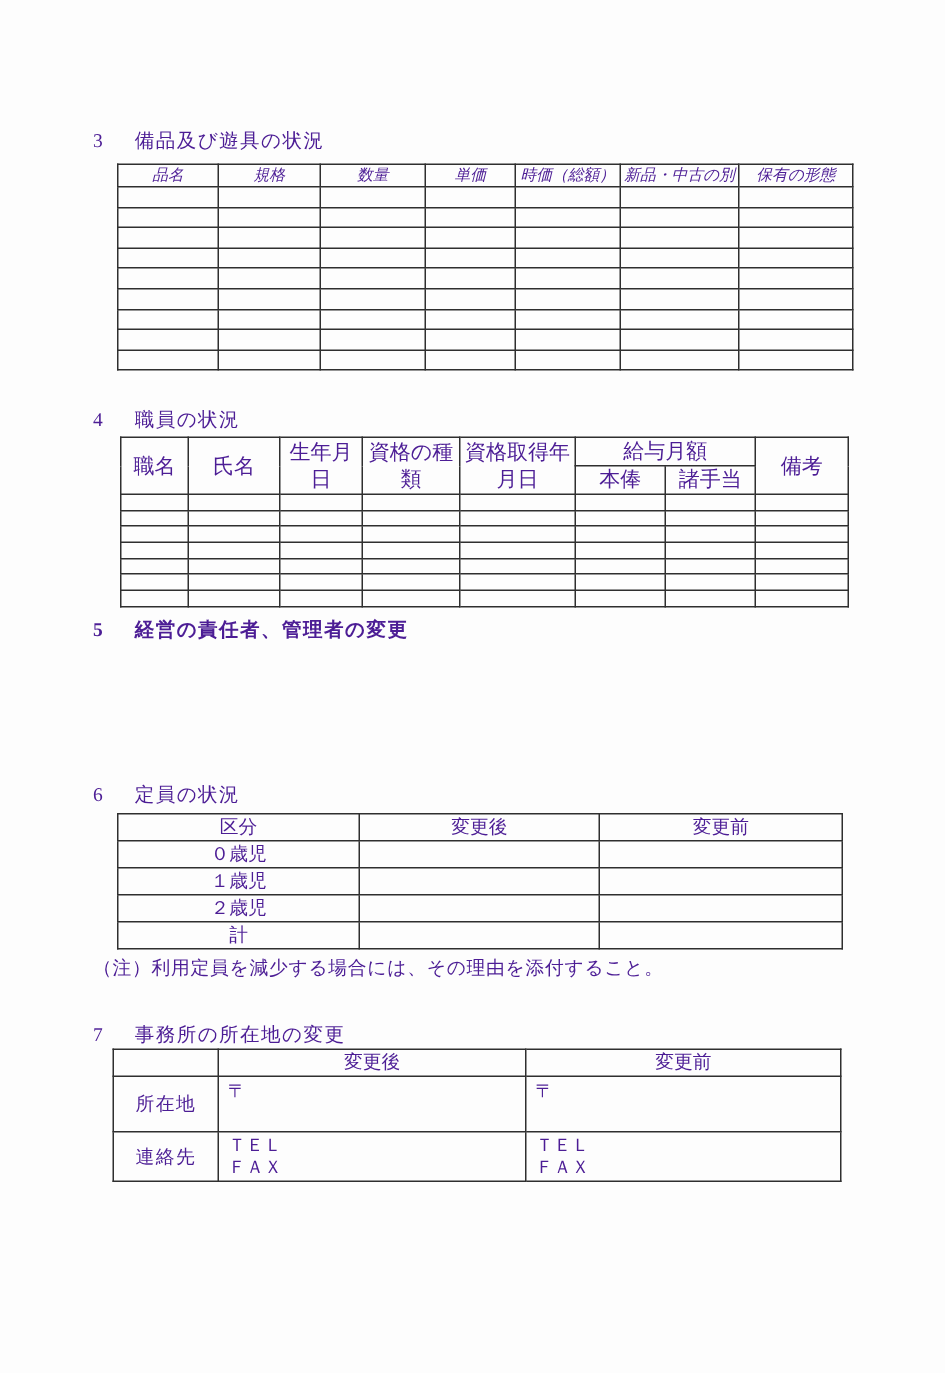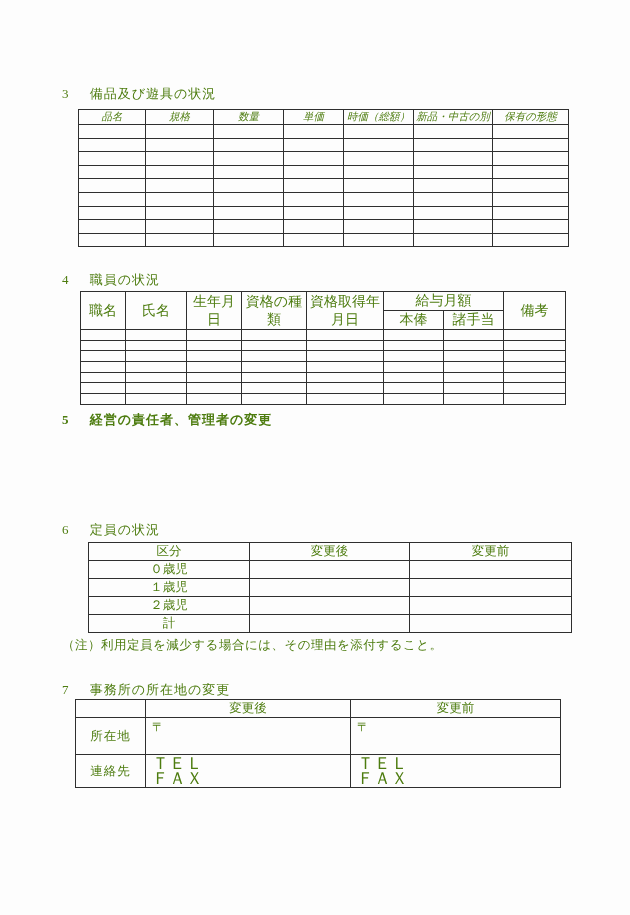--- a/index.html
+++ b/index.html
@@ -1,18 +1,18 @@
 <!DOCTYPE html>
 <html><head>
 <meta charset="utf-8">
 <style>
   html,body { margin:0; padding:0; background:#e9e9e9; }
   .page {
     position:relative; width:630px; height:915px; margin:0 auto;
-    background:#fdfdfd; color:#4d7c0f;
+    background:#fdfdfd; color:#4c1d95;
     font-family:"Liberation Serif","DejaVu Serif",serif;
     overflow:hidden;
   }
   .sec-title { position:absolute; left:62px; font-size:13px; white-space:nowrap; }
   .sec-num  { display:inline-block; }
   .sec-text { display:inline-block; margin-left:18px; letter-spacing:1px; }
 
   table { position:absolute; border-collapse:collapse; table-layout:fixed; }
   th,td { border:1px solid #2f2f2f; padding:0; font-weight:normal; text-align:center; overflow:hidden; }
 
@@ -27,31 +27,31 @@
   .t4 tbody td { height:9.7px; }
 
   
   .para {
     position:absolute; left:72px; top:433px; width:500px;
     font-size:13px; line-height:19.5px; white-space:pre-line;
     letter-spacing:0.5px;
   }
 
   
-  .t6 { left:88px; top:542px; width:483px; font-size:12.5px; }
+  .t6 { left:78px; top:542px; width:483px; font-size:12.5px; }
   .t6 th { height:16px; }
   .t6 td { height:15.2px; }
   .note { position:absolute; left:62px; top:637px; font-size:12.5px; letter-spacing:0.5px; }
 
   
   .t7 { left:75px; top:699px; width:485px; font-size:12.5px; }
   .t7 thead th { height:15px; }
   .t7 .row-label { text-align:center; vertical-align:middle; letter-spacing:1px; }
   .t7 .addr-cell { height:34px; vertical-align:top; text-align:left; padding:1px 6px; font-size:12px; }
-  .t7 .contact-cell { height:30px; vertical-align:middle; text-align:left; padding:1px 6px; font-size:17px; white-space:pre-line; line-height:15px; }
+  .t7 .contact-cell { height:30px; vertical-align:middle; text-align:left; padding:1px 6px; font-size:12px; white-space:pre-line; line-height:15px; }
 </style>
 </head>
 <body>
 
 <div class="page">
 
   <div class="sec-title" style="top:85px;">
     <span class="sec-num">3</span>
     <span class="sec-text">備品及び遊具の状況</span>
   </div>

